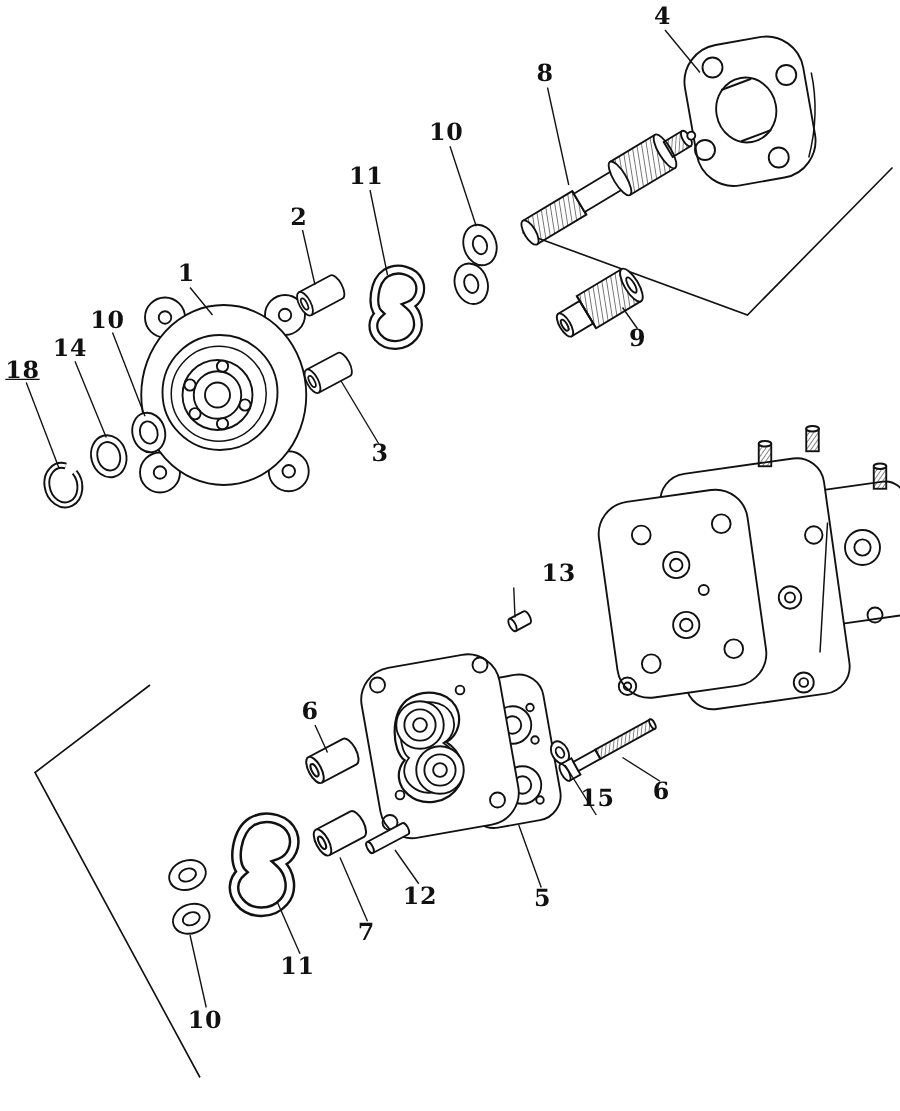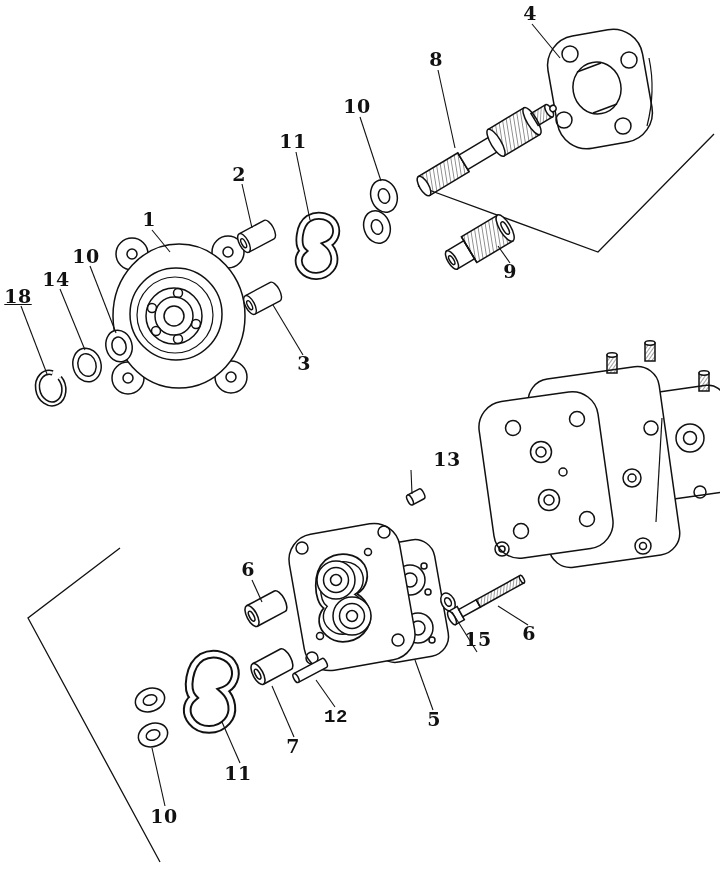--- a/index.html
+++ b/index.html
@@ -270,18 +270,18 @@
   <span class="callout" style="left:86px;  top:256px;">10</span>
   <span class="callout" style="left:56px;  top:279px;">14</span>
   <span class="callout" style="left:18px;  top:296px;text-decoration:underline;">18</span>
   <span class="callout" style="left:304px; top:363px;">3</span>
   <span class="callout" style="left:510px; top:271px;">9</span>
   <span class="callout" style="left:409px; top:459px;margin-left:38px;">13</span>
   <span class="callout" style="left:248px; top:569px;">6</span>
   <span class="callout" style="left:529px; top:633px;">6</span>
   <span class="callout" style="left:478px; top:639px;">15</span>
   <span class="callout" style="left:434px; top:719px;">5</span>
-  <span class="callout" style="left:336px; top:717px;font-family:Liberation Mono, monospace;">12</span>
+  <span class="callout" style="left:336px; top:717px;">12</span>
   <span class="callout" style="left:293px; top:746px;">7</span>
   <span class="callout" style="left:238px; top:773px;">11</span>
   <span class="callout" style="left:164px; top:816px;">10</span>
 
 </div>
 
 </body></html>

